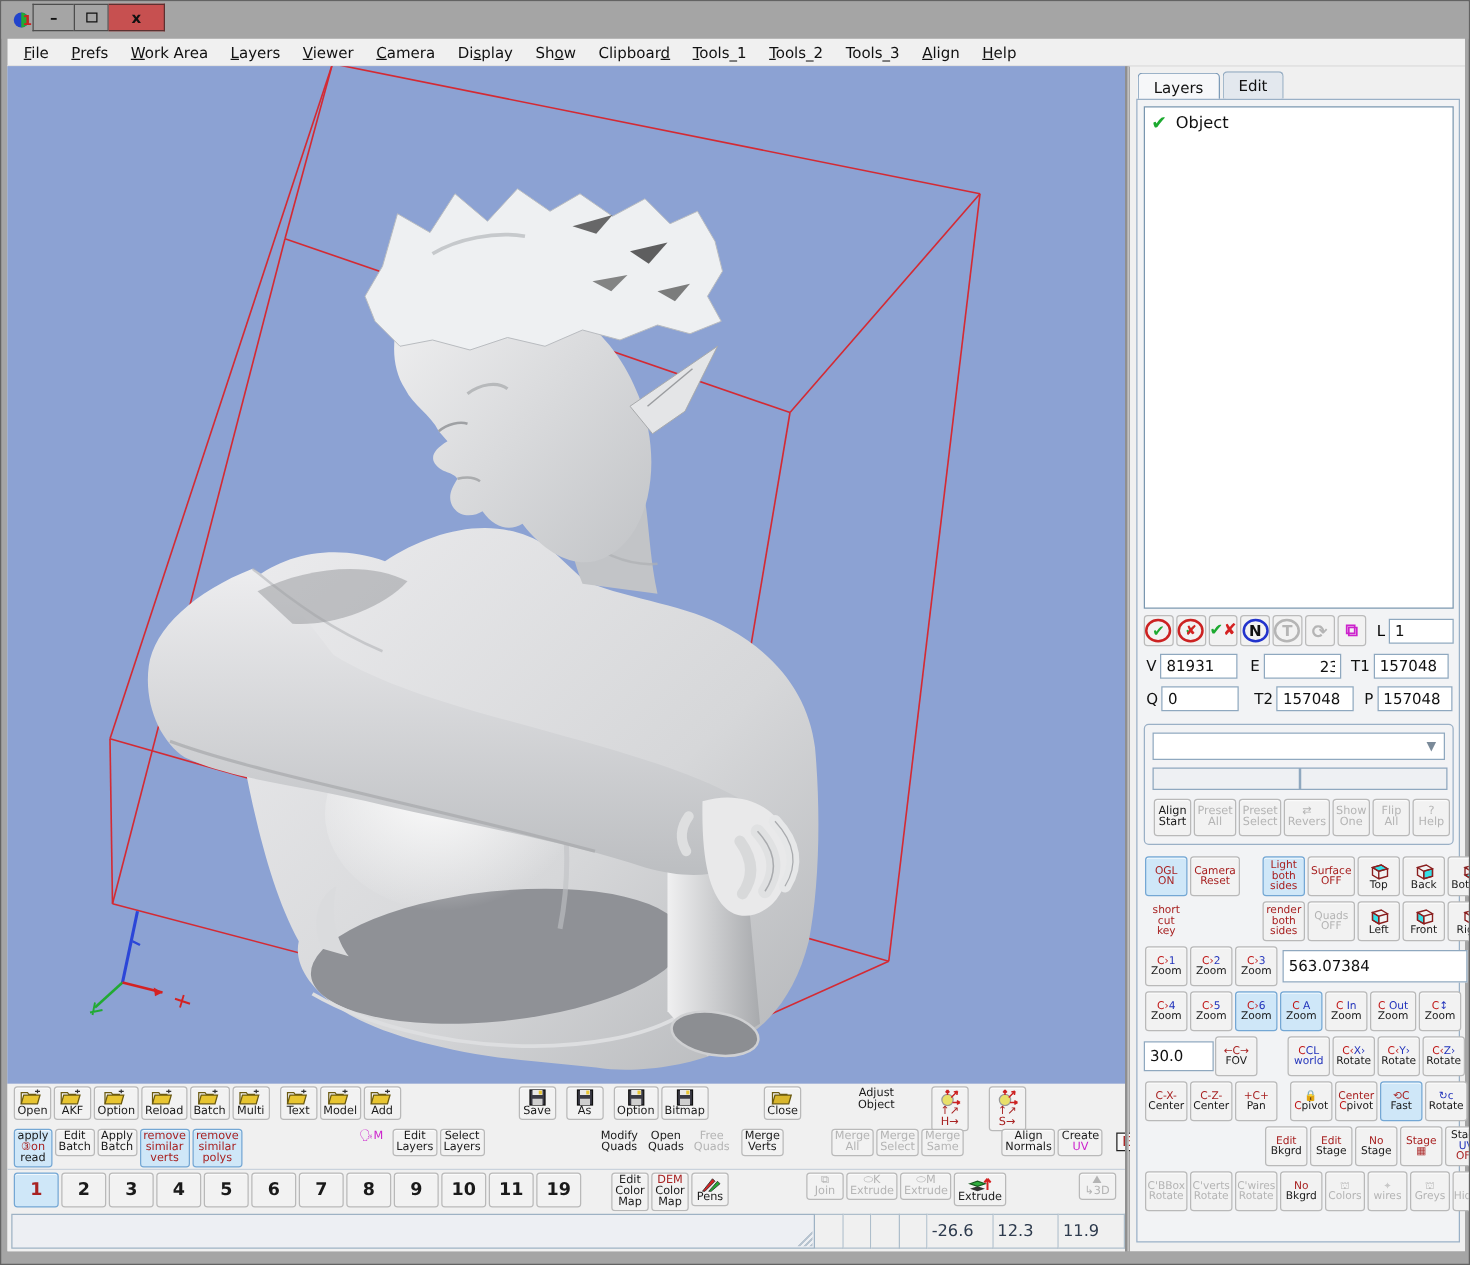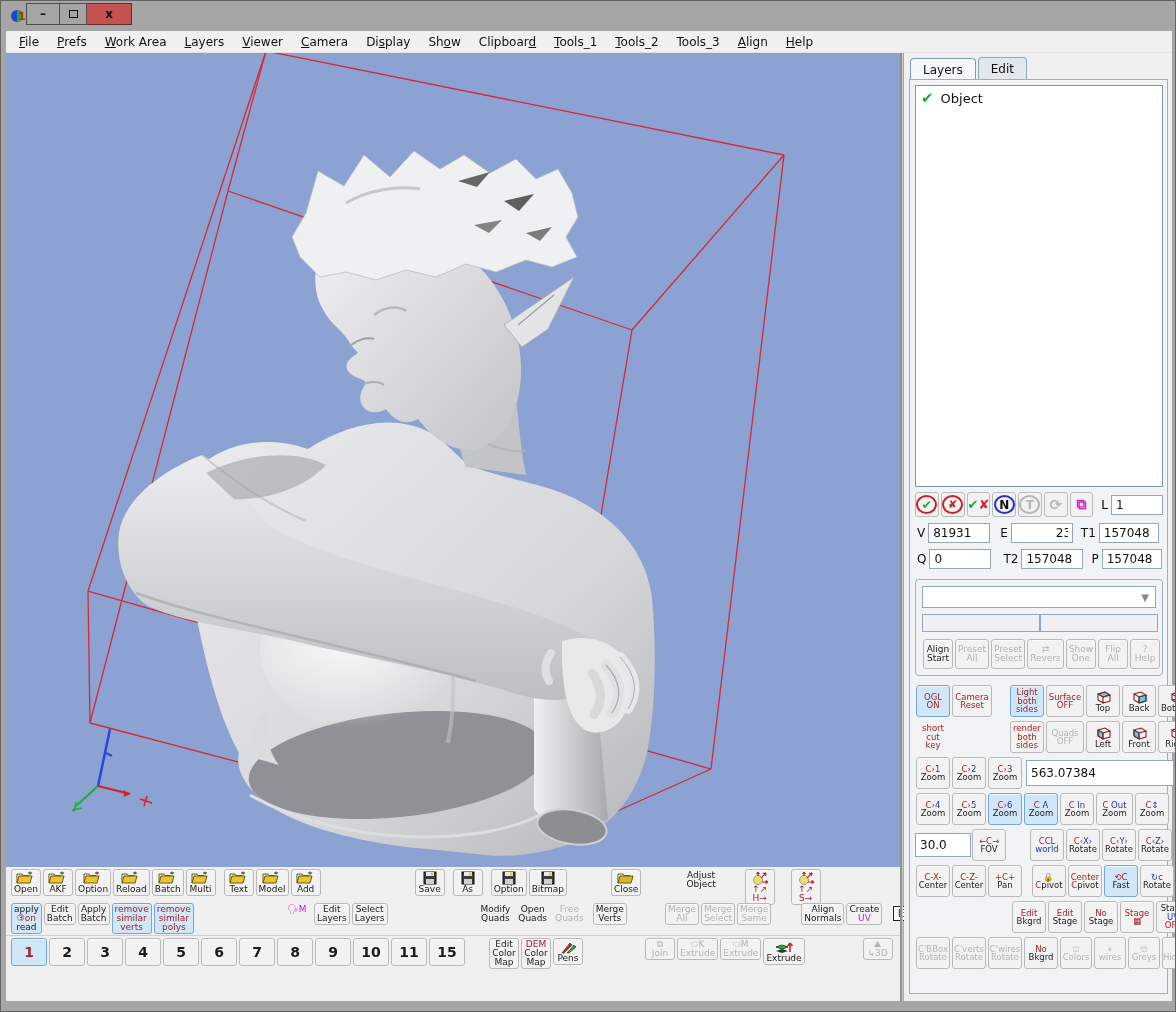--- a/index.html
+++ b/index.html
@@ -512,21 +512,21 @@
           <div class="btn num">
             <div class="bl c-k">9</div>
           </div>
           <div class="btn num">
             <div class="bl c-k">10</div>
           </div>
           <div class="btn num">
             <div class="bl c-k">11</div>
           </div>
           <div class="btn num">
-            <div class="bl c-k">15</div>
+            <div class="bl c-k">19</div>
           </div>
           <div class="sp" style="width: 22px;"></div>
           <div class="btn">
             <div class="bl c-k">Edit</div>
             <div class="bl c-k">Color</div>
             <div class="bl c-k">Map</div>
           </div>
           <div class="btn">
             <div class="bl c-r">DEM</div>
             <div class="bl c-k">Color</div>
@@ -561,20 +561,32 @@
             <div class="bl c-k">Extrude</div>
           </div>
           <div class="sp" style="width: 56px;"></div>
           <div class="btn dis">
             <div class="bl c-g">⛰</div>
             <div class="bl c-g">↳3D</div>
           </div>
         </div>
     </div>
 
+    <div class="statusrow">
+      <div class="status-long">
+          <div class="grip"></div>
+        </div>
+      <div class="scell small"></div>
+      <div class="scell small"></div>
+      <div class="scell small"></div>
+      <div class="scell small"></div>
+      <div class="scell val">-26.6</div>
+      <div class="scell val">12.3</div>
+      <div class="scell val">11.9</div>
+    </div>
   </div>
   <div class="vsep"></div>
 
   <div class="rpanel">
     <div class="tabs">
       <div class="tab active">Layers</div>
       <div class="tab">Edit</div>
     </div>
     <div class="tabpage">
       <div class="listbox">

